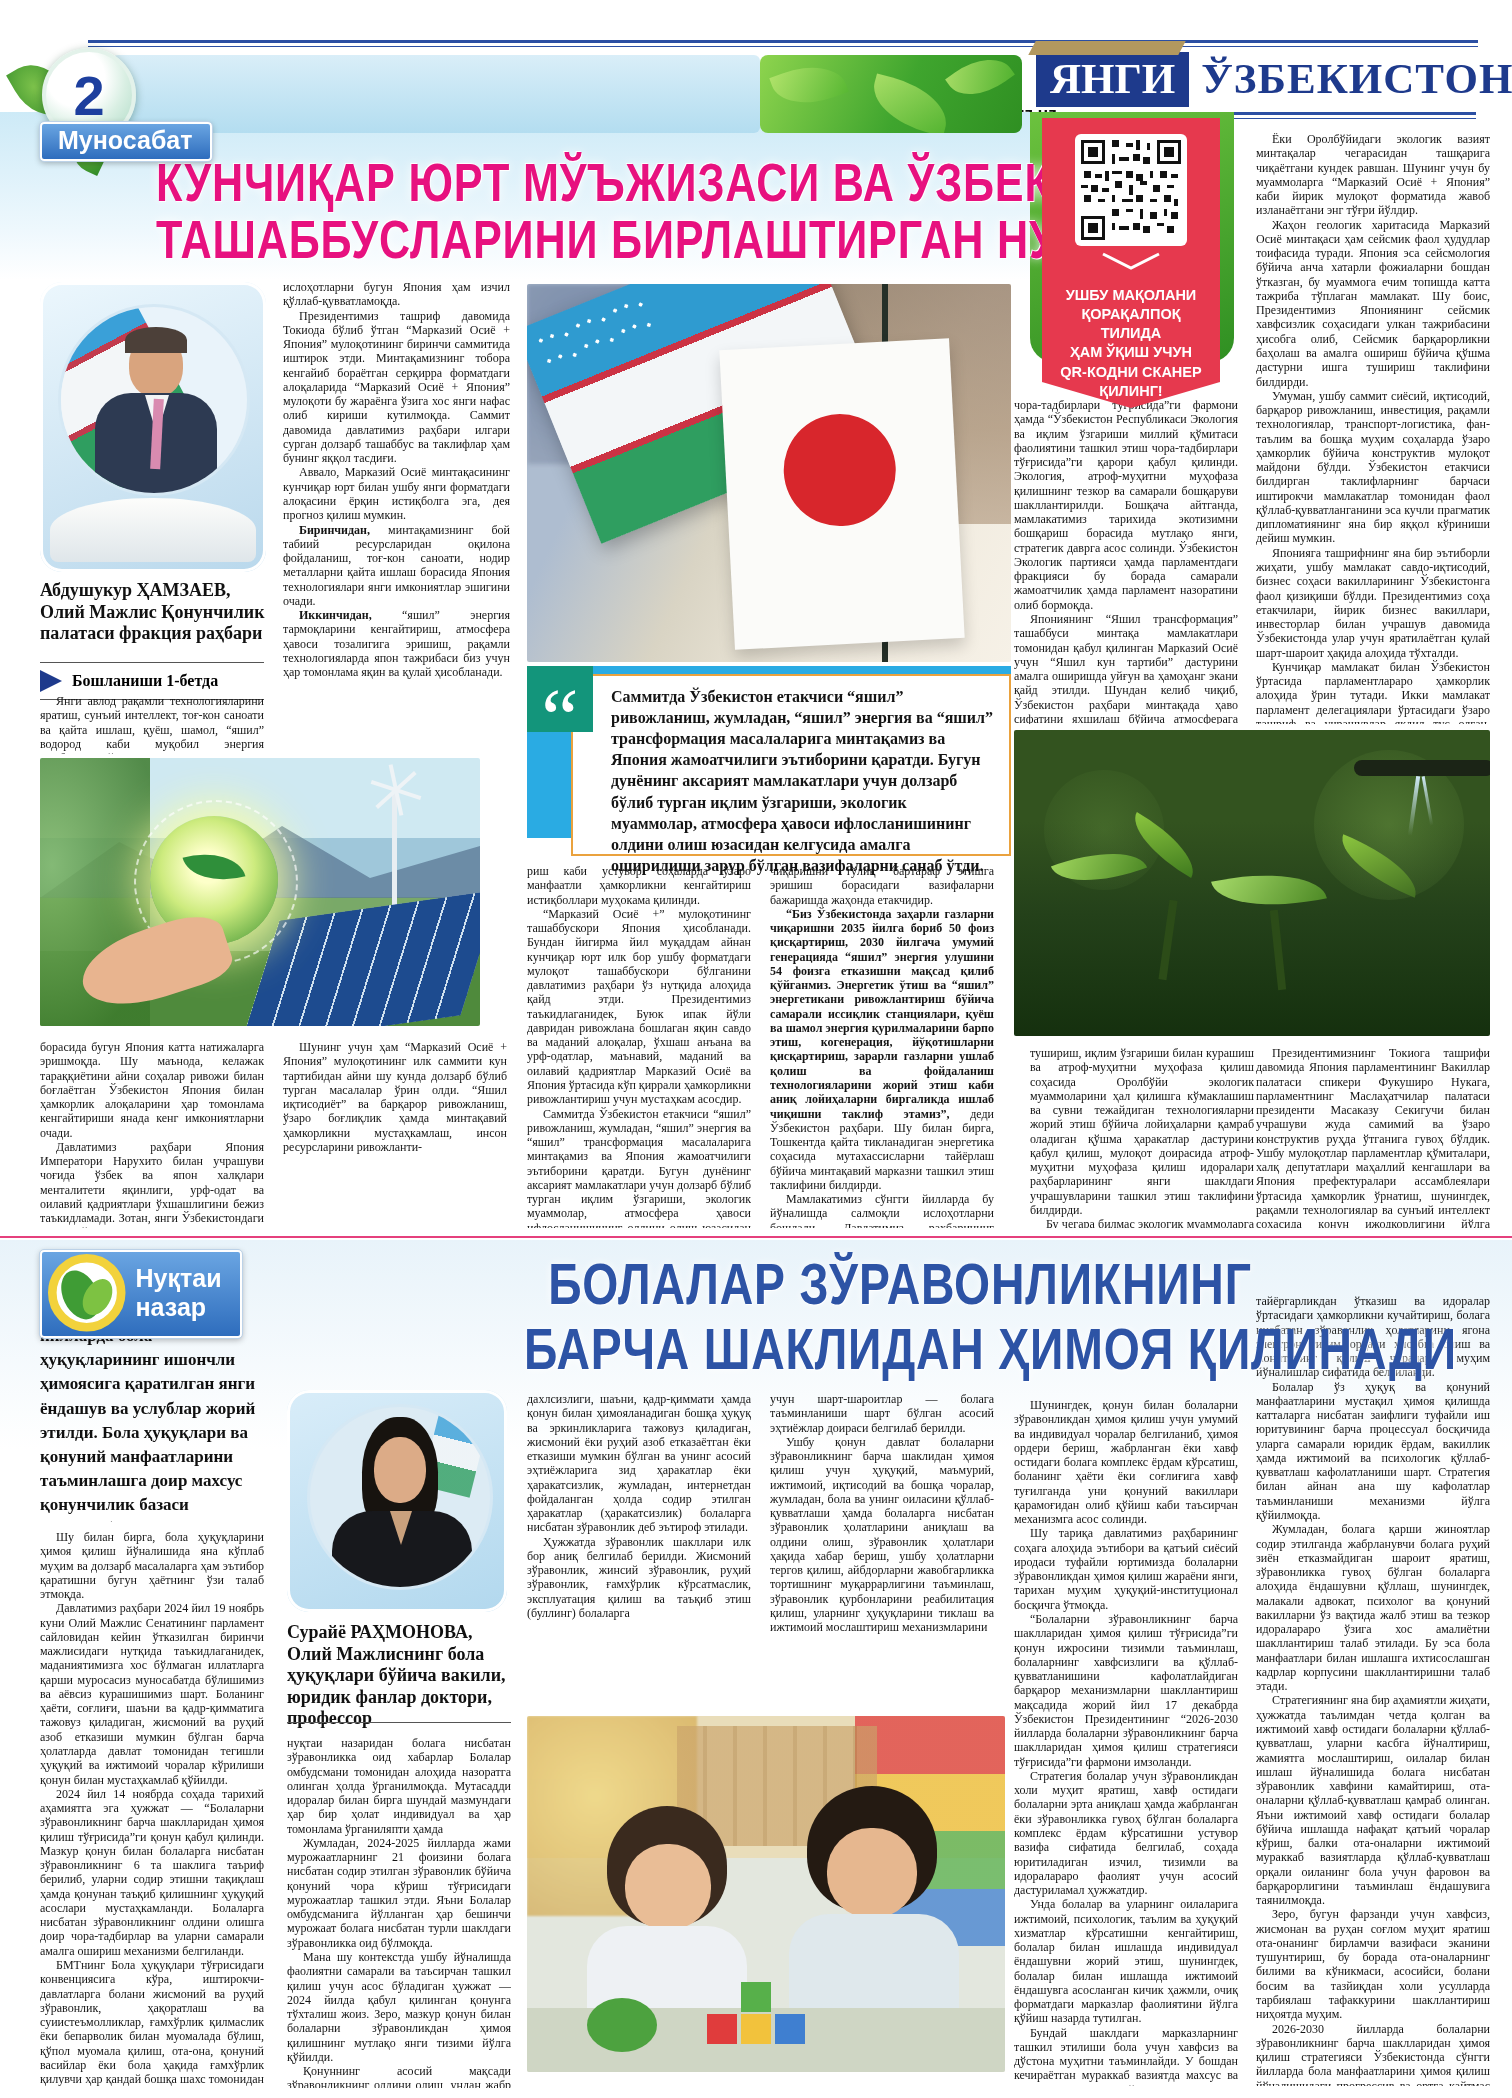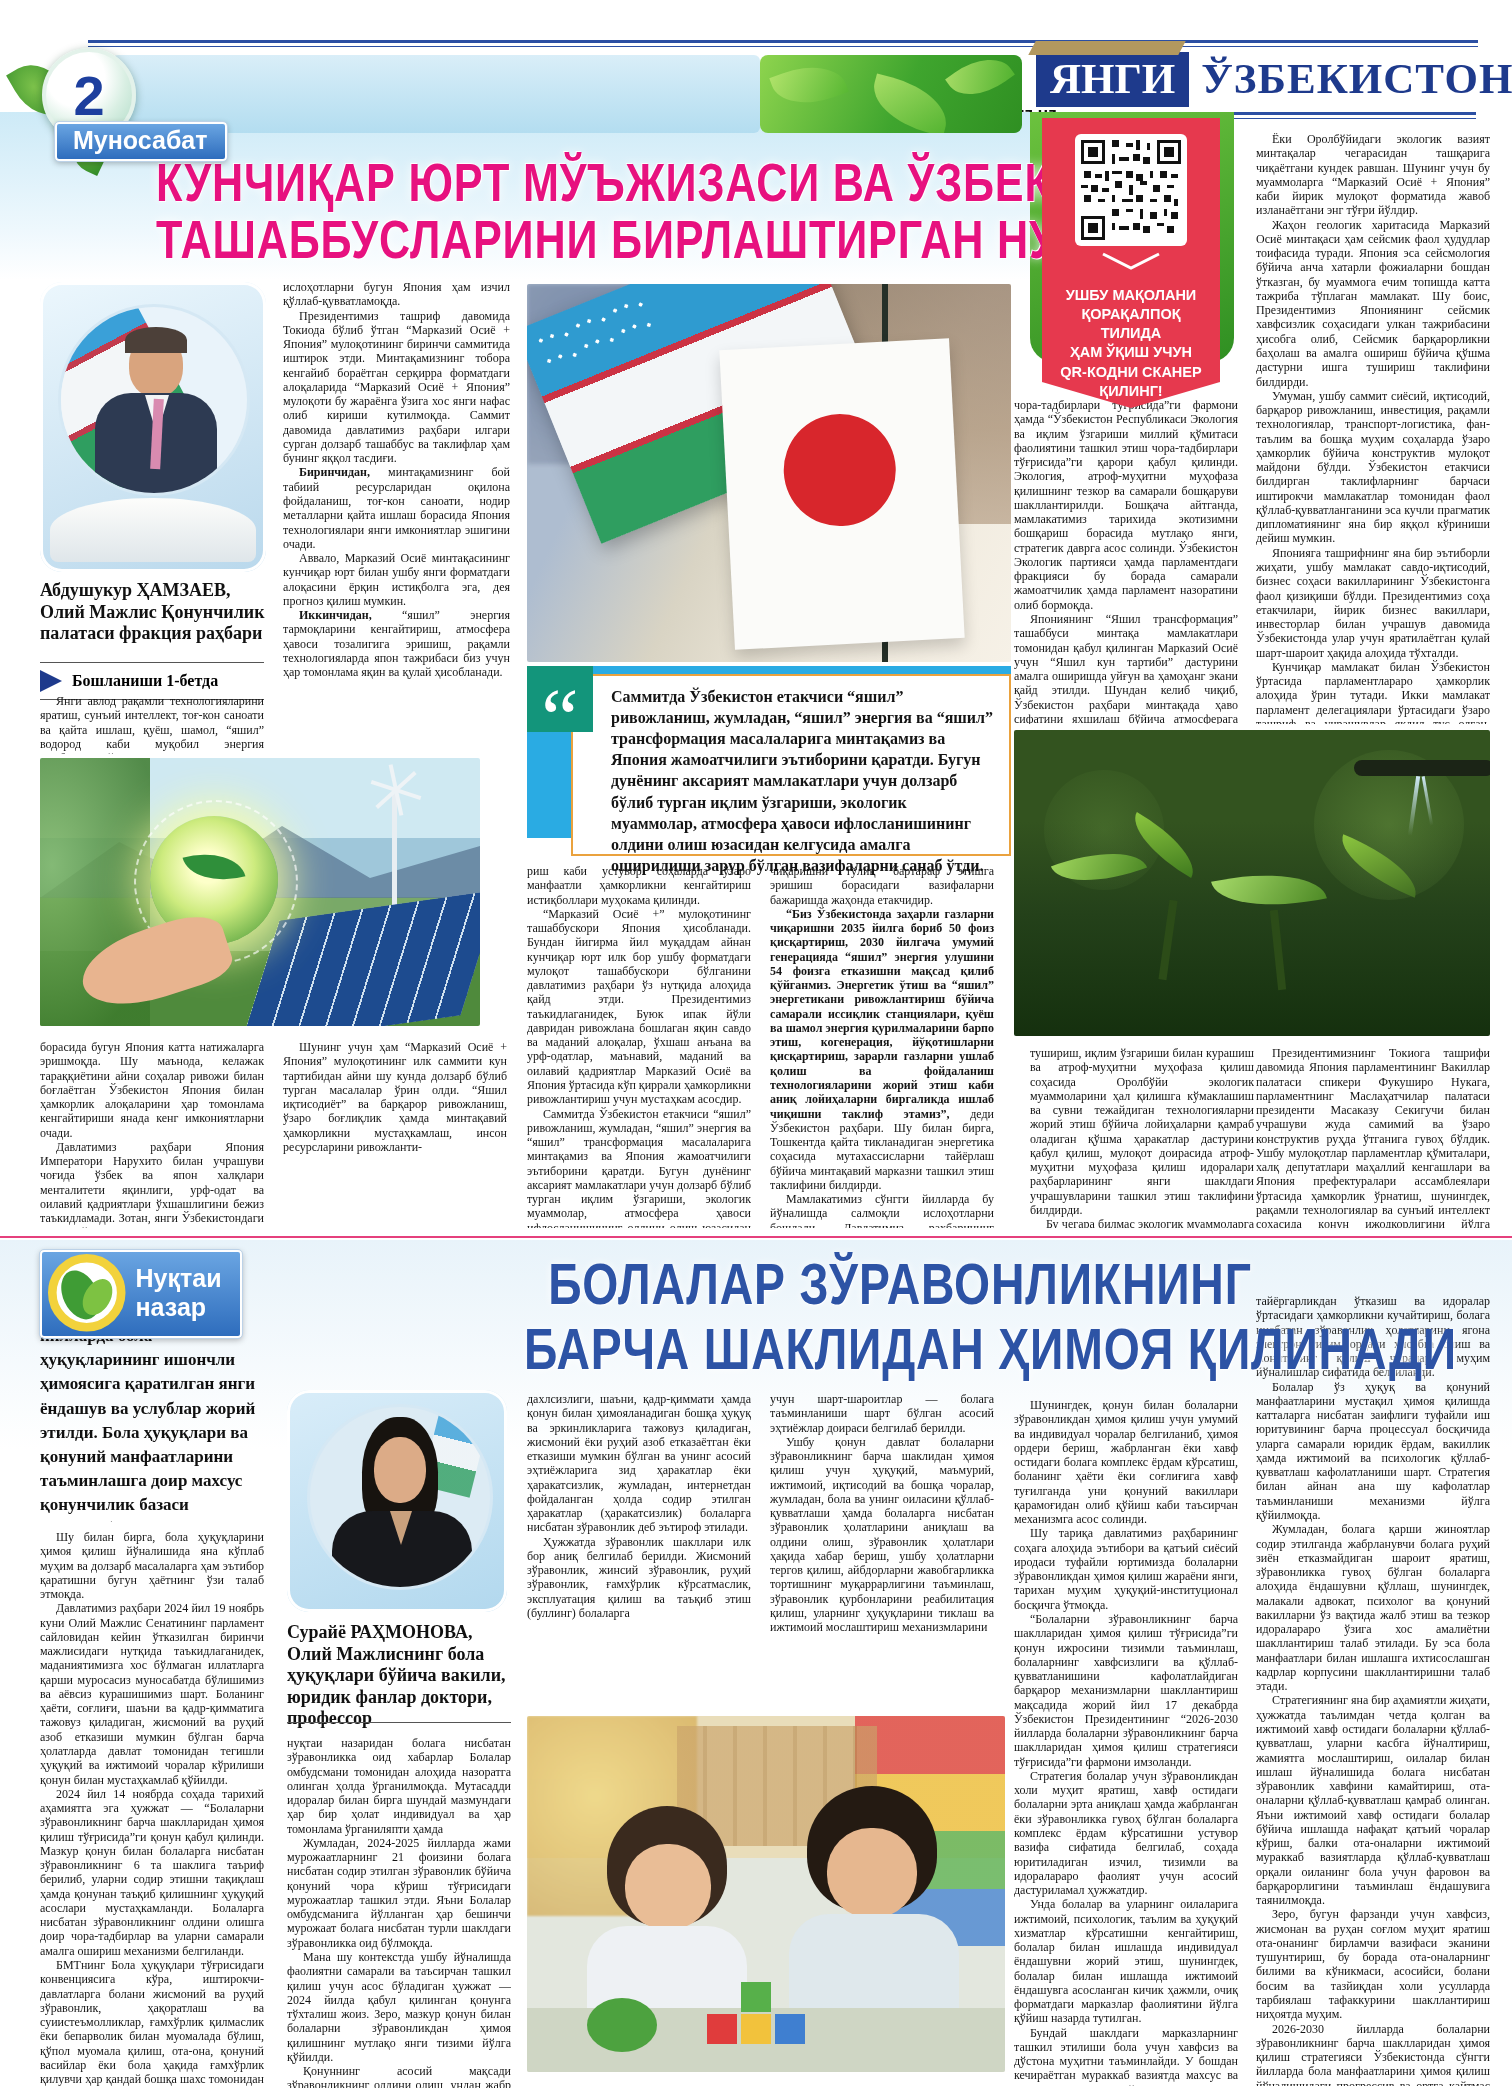--- a/index.html
+++ b/index.html
@@ -153,21 +153,21 @@
   <div class="abs masthead" style="left:1036px;top:52px;">
     <span class="m1"><span class="flap"></span><span>ЯНГИ</span></span>
     <span class="m2">ЎЗБЕКИСТОН</span>
   </div>
   <div class="abs rule" style="left:1036px;top:112px;width:440px;"></div>
   <div class="abs rule2" style="left:1036px;top:115px;width:440px;"></div>
 
   <div class="abs skyband" style="left:0;top:112px;width:1036px;height:168px;"></div>
   <div class="abs" style="left:1030px;top:112px;width:204px;height:250px;background:linear-gradient(160deg,#6cc23e,#2f8f22);border-radius:0 0 24px 24px;z-index:2;"></div>
 
-  <div class="abs badge" style="left:40px;top:122px;margin-left:15px;">
+  <div class="abs badge" style="left:40px;top:122px;">
     <svg class="leaf-ic" viewBox="0 0 36 36">
       <circle cx="18" cy="18" r="16" fill="#fff" stroke="#f2d23c" stroke-width="4"></circle>
       <ellipse cx="15" cy="19" rx="8" ry="12" fill="#3f9c35" transform="rotate(-25 15 19)"></ellipse>
       <ellipse cx="23" cy="20" rx="6" ry="9" fill="#7dc242" transform="rotate(30 23 20)"></ellipse>
     </svg>
     <span>Муносабат</span>
   </div>
 
   <div class="abs headline1" style="left:58px;top:154px;width:980px;">
     <span class="hl">КУНЧИҚАР ЮРТ МЎЪЖИЗАСИ ВА ЎЗБЕКИСТОН</span>
@@ -285,22 +285,22 @@
     <div class="pdiv" style="left:40px;top:170px;width:150px;height:70px;background:#e8b48f;border-radius:60% 40% 30% 60%;transform:rotate(-18deg);"></div>
   </div>
 
   <div class="abs textcol" style="left:40px;top:1040px;width:224px;height:188px;">
       <p class="cont">борасида бугун Япония катта натижаларга эришмоқда. Шу маънода, келажак тараққиётини айни соҳалар ривожи билан боғлаётган Ўзбекистон Япония билан ҳамкорлик алоқаларини ҳар томонлама кенгайтириши янада кенг имкониятларни очади.</p>
       <p>Давлатимиз раҳбари Япония Императори Нарухито билан учрашуви чоғида ўзбек ва япон халқлари менталитети яқинлиги, урф-одат ва оилавий қадриятлари ўхшашлигини бежиз таъкидламади. Зотан, янги Ўзбекистондаги ортга қайтмас</p>
     </div>
   <div class="abs textcol" style="left:283px;top:280px;width:227px;height:474px;">
       <p class="cont">ислоҳотларни бугун Япония ҳам изчил қўллаб-қувватламоқда.</p>
       <p>Президентимиз ташриф давомида Токиода бўлиб ўтган “Марказий Осиё + Япония” мулоқотининг биринчи саммитида иштирок этди. Минтақамизнинг тобора кенгайиб бораётган серқирра форматдаги алоқаларида “Марказий Осиё + Япония” мулоқоти бу жараёнга ўзига хос янги нафас олиб кириши кутилмоқда. Саммит давомида давлатимиз раҳбари илгари сурган долзарб ташаббус ва таклифлар ҳам бунинг яққол тасдиғи.</p>
+      <p>Аввало, Марказий Осиё минтақасининг кунчиқар юрт билан ушбу янги форматдаги алоқасини ёрқин истиқболга эга, дея прогноз қилиш мумкин.</p>
       <p><b>Биринчидан,</b> минтақамизнинг бой табиий ресурсларидан оқилона фойдаланиш, тоғ-кон саноати, нодир металларни қайта ишлаш борасида Япония технологиялари янги имкониятлар эшигини очади.</p>
-      <p>Аввало, Марказий Осиё минтақасининг кунчиқар юрт билан ушбу янги форматдаги алоқасини ёрқин истиқболга эга, дея прогноз қилиш мумкин.</p>
       <p><b>Иккинчидан,</b> “яшил” энергия тармоқларини кенгайтириш, атмосфера ҳавоси тозалигига эришиш, рақамли технологияларда япон тажрибаси биз учун ҳар томонлама яқин ва қулай ҳисобланади.</p>
     </div>
   <div class="abs textcol" style="left:283px;top:1040px;width:224px;height:188px;">
       <p>Шунинг учун ҳам “Марказий Осиё + Япония” мулоқотининг илк саммити кун тартибидан айни шу кунда долзарб бўлиб турган масалалар ўрин олди. “Яшил иқтисодиёт” ва барқарор ривожланиш, ўзаро боғлиқлик ҳамда минтақавий ҳамкорликни мустаҳкамлаш, инсон ресурсларини ривожланти-</p>
     </div>
 
   <div class="abs photo" style="left:527px;top:284px;width:484px;height:378px;z-index:3;">
     <div class="pdiv" style="inset:0;background:linear-gradient(115deg,#aebdd0 0 22%,#d9d4c4 45%,#efe9dc 70%,#f6f1e7 100%);"></div>
     <div class="pdiv" style="left:0;top:0;width:200px;height:180px;background:radial-gradient(circle at 30% 30%,#53688f,#8b97ad 80%);opacity:.6;filter:blur(2px);"></div>
     <div class="pdiv" style="right:0;top:0;width:180px;height:240px;background:linear-gradient(180deg,#6e513a,#8a6a4a 60%,#a3876a);opacity:.55;"></div>

